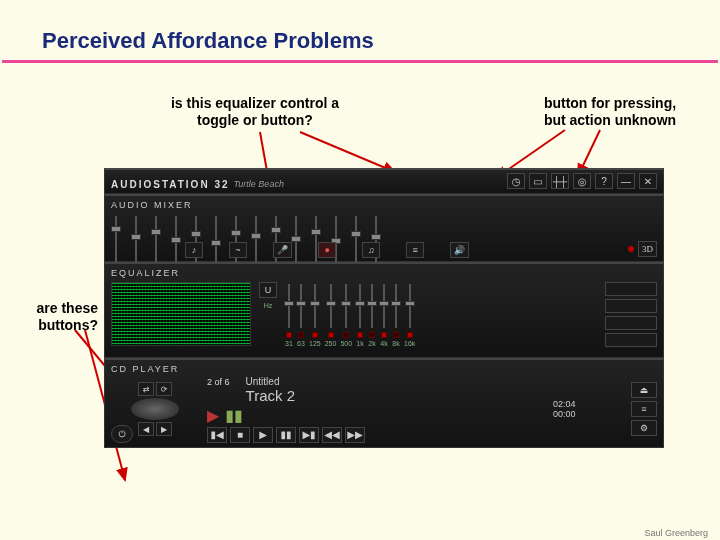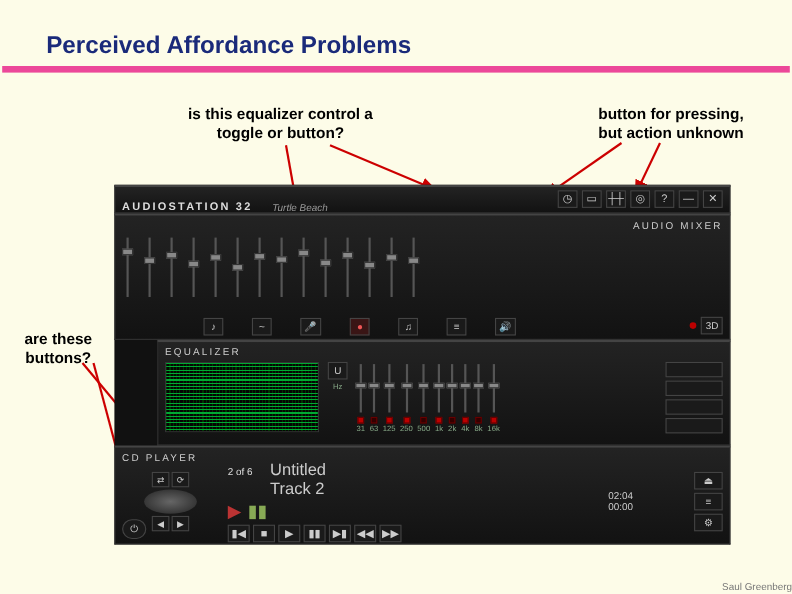--- a/index.html
+++ b/index.html
@@ -9,35 +9,35 @@
     background: #fdfce8;
     font-family: Verdana, Arial, sans-serif;
     position: relative;
     overflow: hidden;
   }
   .title {
     font-size: 22px;
     font-weight: bold;
     color: #1a2a7a;
     padding: 28px 0 6px 40px;
-    border-bottom: 6px solid #ec4899;
+    border-bottom: 3px solid #ec4899;
     margin: 0 2px 10px 2px;
   }
   .annot {
     position: absolute;
     font-size: 14px;
     font-weight: bold;
     color: #000000;
     text-align: center;
     line-height: 1.2;
   }
   svg.arrows { position: absolute; top:0; left:0; }
   .credit {
     position: absolute;
-    right: 0;
+    right: 12px;
     bottom: 2px;
     font-size: 9px;
     color: #777;
   }
   
   .app {
     position: absolute;
     left: 104px;
     top: 168px;
     width: 560px;
@@ -51,21 +51,21 @@
     background: linear-gradient(#232323,#121212);
     padding: 4px 6px;
     position: relative;
   }
   .sec-title {
     font-size: 9px;
     letter-spacing: 2px;
     color: #ccc;
   }
   .brand {
-    display:flex; align-items:flex-end; gap:18px;
+    display:flex; align-items:center; gap:4px;
     height: 20px;
   }
   .brand .logo {
     font-size: 10px; letter-spacing: 2px; color:#ddd; font-weight:bold;
   }
   .brand .sub { font-size:9px; color:#999; font-style:italic; }
   .toolbar { position:absolute; right:6px; top:3px; display:flex; gap:4px; }
   .tbtn {
     width:18px; height:16px; background:#1a1a1a; border:1px solid #444;
     display:flex; align-items:center; justify-content:center;
@@ -78,21 +78,21 @@
     width:50px; height:20px; background:#1a1a1a; border:1px solid #444;
     margin:2px 0 4px 0; display:flex; align-items:center; justify-content:center;
     gap:1px;
   }
   .tick { width:1px; height:10px; background:#888; }
   .vlabel { font-size:8px; color:#aaa; line-height:1.1; }
   .sliders { display:flex; gap:10px; }
   .sl { width:10px; height:58px; position:relative; }
   .sl .track { position:absolute; left:50%; top:2px; bottom:2px; width:2px; background:#555; transform:translateX(-50%);}
   .sl .knob { position:absolute; left:50%; width:10px; height:6px; background:#888; border:1px solid #333; transform:translateX(-50%); top:30%; }
-  .mixer-right { position:absolute; right:6px; bottom:4px; display:flex; align-items:center; gap:4px; }
+  .mixer-right { position:absolute; right:6px; bottom:4px; display:flex; align-items:center; gap:4px;font-family:Liberation Serif, serif; }
   .btn {
     min-width:18px; height:16px; padding:0 3px; background:#1a1a1a; border:1px solid #444;
     display:flex; align-items:center; justify-content:center; font-size:9px; color:#ccc;
     cursor:pointer;
   }
   .led { width:6px; height:6px; border-radius:50%; background:#b00; display:inline-block;}
   
   .eq-body { display:flex; gap:8px; padding-top:4px; align-items:flex-start;}
   .eq-viz { width:140px; height:64px; background:#050505; border:1px solid #333;
     background-image: repeating-linear-gradient(#0a3 0 1px, transparent 1px 3px),
@@ -110,36 +110,36 @@
   .eq-wide { width:52px; height:14px; background:#1a1a1a; border:1px solid #444; }
   
   .cd-body { display:flex; gap:8px; padding-top:4px; align-items:center; height:66px;}
   .cd-left { width:88px; display:flex; flex-direction:column; gap:2px; }
   .cd-disc { width:48px; height:22px; background:radial-gradient(#666,#222); border-radius:50%/50%; margin:0 auto;}
   .cd-btns { display:flex; gap:2px; justify-content:center; }
   .smb { width:16px; height:14px; background:#1a1a1a; border:1px solid #444; display:flex;align-items:center;justify-content:center;font-size:8px;color:#ccc;}
   .cd-center { flex:1; display:flex; flex-direction:column; gap:2px; }
   .trackinfo { display:flex; gap:16px; align-items:baseline;}
   .cd-counts { font-size:9px; color:#ddd; }
-  .tracktitle { font-size:15px; color:#ccc; }
+  .tracktitle { font-size:10px; color:#ccc; }
   .transport { display:flex; gap:3px; }
   .transport .smb { width:20px; height:16px; font-size:10px; }
   .play { color:#b33; }
   .cd-time { width:70px; font-size:9px; color:#ccc; text-align:left; }
   .cd-right { display:flex; flex-direction:column; gap:3px; }
   .cd-power { position:absolute; left:6px; bottom:4px; }
 </style>
 </head>
 <body>
 
 <div class="title">Perceived Affordance Problems</div>
 
 <div class="annot" style="left:150px; top:95px; width:210px;">is this equalizer control a<br>toggle or button?</div>
 <div class="annot" style="left:520px; top:95px; width:180px;">button for pressing,<br>but action unknown</div>
-<div class="annot" style="left:8px; top:300px; width:90px; text-align:center;">are these<br>buttons?</div>
+<div class="annot" style="left:8px; top:300px; width:90px; text-align:right;">are these<br>buttons?</div>
 
 <svg class="arrows" width="720" height="540">
   <defs>
     <marker id="ah" markerWidth="8" markerHeight="8" refX="6" refY="3" orient="auto">
       <path d="M0,0 L7,3 L0,6 Z" fill="#c00"></path>
     </marker>
   </defs>
   <line x1="260" y1="132" x2="290" y2="300" stroke="#c00" stroke-width="2" marker-end="url(#ah)"></line>
   <line x1="300" y1="132" x2="395" y2="172" stroke="#c00" stroke-width="2" marker-end="url(#ah)"></line>
   <line x1="565" y1="130" x2="496" y2="178" stroke="#c00" stroke-width="2" marker-end="url(#ah)"></line>
@@ -159,21 +159,21 @@
       <div class="tbtn">◷</div>
       <div class="tbtn">▭</div>
       <div class="tbtn">┼┼</div>
       <div class="tbtn">◎</div>
       <div class="tbtn">?</div>
       <div class="tbtn">—</div>
       <div class="tbtn">✕</div>
     </div>
   </div>
 
-  <div class="section" style="height:115px;text-align:right;">
+  <div class="section" style="height:68px;">
     <div class="sec-title">AUDIO MIXER</div>
     <div class="mixer-body">
       <div class="sliders">
         <div class="sl">
             <div class="track"></div>
             <div class="knob" style="top:20%"></div>
           </div>
         <div class="sl">
             <div class="track"></div>
             <div class="knob" style="top:35%"></div>
@@ -236,21 +236,21 @@
       <div class="btn">♪</div>
       <div class="btn">~</div>
       <div class="btn">🎤</div>
       <div class="btn red" style="background:#3a1515;color:#e55;">●</div>
       <div class="btn">♫</div>
       <div class="btn">≡</div>
       <div class="btn">🔊</div>
     </div>
   </div>
 
-  <div class="section" style="height:96px;margin-left:39px;">
+  <div class="section" style="height:96px;">
     <div class="sec-title">EQUALIZER</div>
     <div class="eq-body">
       <div class="eq-viz"></div>
       <div style="display:flex;flex-direction:column;align-items:center;gap:4px;">
         <div class="btn" style="width:16px;height:16px;">U</div>
         <div class="eq-lbl">Hz</div>
       </div>
       <div class="eq-sliders">
         <div class="eq-col">
             <div class="eq-sl">

